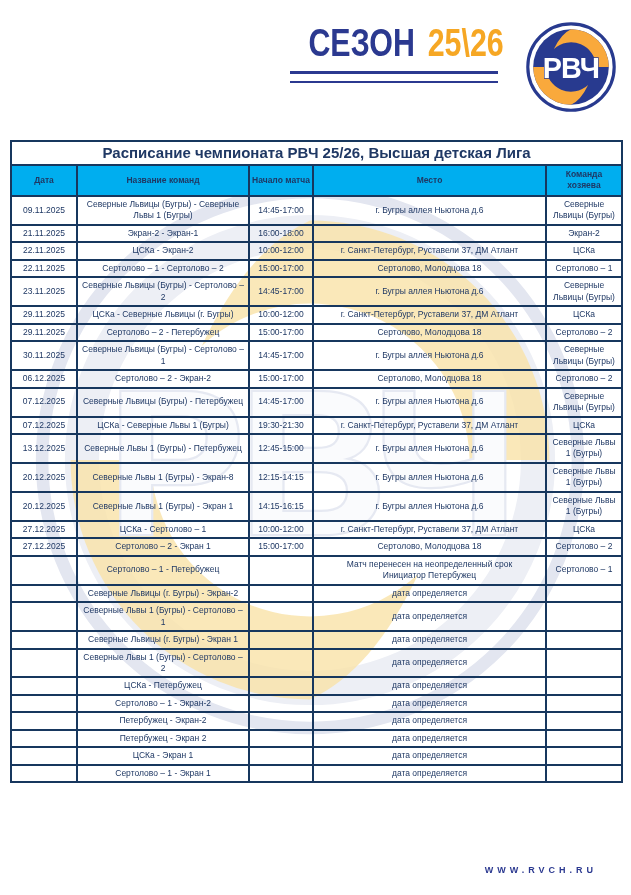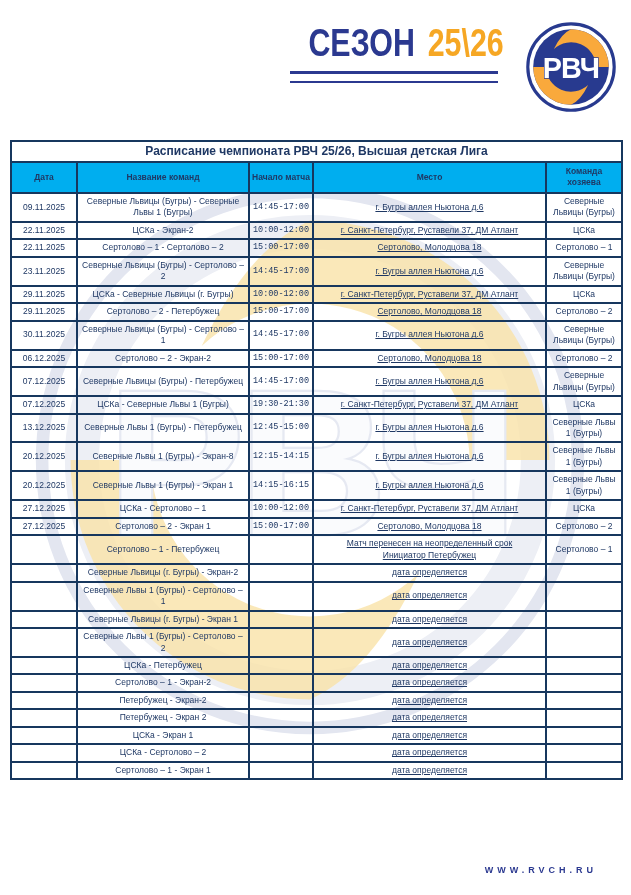--- a/index.html
+++ b/index.html
@@ -75,21 +75,21 @@
     z-index: 1;
     background: transparent;
   }
   table.schedule th, table.schedule td {
     border: 2px solid #17375E;
     color: #1F3864;
     vertical-align: middle;
   }
   tr.title-row th {
     background: #ffffff;
-    font-size: 12px;
+    font-size: 15px;
     font-weight: 700;
     text-align: center;
     padding: 2px 0 3px 0;
   }
   tr.head-row th {
     background: #00AEEF;
     font-size: 8.5px;
     font-weight: 700;
     text-align: center;
     padding: 3px 2px;
@@ -97,26 +97,25 @@
     line-height: 1.35;
   }
   table.schedule td {
     font-size: 8.5px;
     line-height: 1.35;
     padding: 2px 2px;
     text-align: center;
     background: transparent;
   }
   td.col-date { white-space: nowrap; }
-  td.col-time { white-space: nowrap; font-family: Liberation Mono, monospace; }
+  td.col-time { white-space: nowrap; }
   td.col-place {
     text-align: left;
     padding-left: 5px;
     white-space: pre-line;
-    text-decoration: underline;
   }
 
   
   .footer-url {
     position: absolute;
     right: 34px;
     bottom: 20px;
     font-size: 9px;
     font-weight: 700;
     letter-spacing: 4px;
@@ -180,20 +179,27 @@
     </thead>
     <tbody>
         <tr>
           <td class="col-date">09.11.2025</td>
           <td class="col-teams">Северные Львицы (Бугры) - Северные Львы 1 (Бугры)</td>
           <td class="col-time">14:45-17:00</td>
           <td class="col-place">г. Бугры аллея Ньютона д.6</td>
           <td class="col-host">Северные Львицы (Бугры)</td>
         </tr>
         <tr>
+          <td class="col-date">21.11.2025</td>
+          <td class="col-teams">Экран-2 - Экран-1</td>
+          <td class="col-time">16:00-18:00</td>
+          <td class="col-place"></td>
+          <td class="col-host">Экран-2</td>
+        </tr>
+        <tr>
           <td class="col-date">22.11.2025</td>
           <td class="col-teams">ЦСКа - Экран-2</td>
           <td class="col-time">10:00-12:00</td>
           <td class="col-place">г. Санкт-Петербург, Руставели 37, ДМ Атлант</td>
           <td class="col-host">ЦСКа</td>
         </tr>
         <tr>
           <td class="col-date">22.11.2025</td>
           <td class="col-teams">Сертолово – 1 - Сертолово – 2</td>
           <td class="col-time">15:00-17:00</td>
@@ -350,27 +356,20 @@
         </tr>
         <tr>
           <td class="col-date"></td>
           <td class="col-teams">ЦСКа - Экран 1</td>
           <td class="col-time"></td>
           <td class="col-place">дата определяется</td>
           <td class="col-host"></td>
         </tr>
         <tr>
           <td class="col-date"></td>
-          <td class="col-teams">ЦСКа - Сертолово – 2</td>
-          <td class="col-time"></td>
-          <td class="col-place">дата определяется</td>
-          <td class="col-host"></td>
-        </tr>
-        <tr>
-          <td class="col-date"></td>
           <td class="col-teams">Сертолово – 1 - Экран 1</td>
           <td class="col-time"></td>
           <td class="col-place">дата определяется</td>
           <td class="col-host"></td>
         </tr>
       </tbody>
   </table>
 
   <div class="footer-url">WWW.RVCH.RU</div>
 

